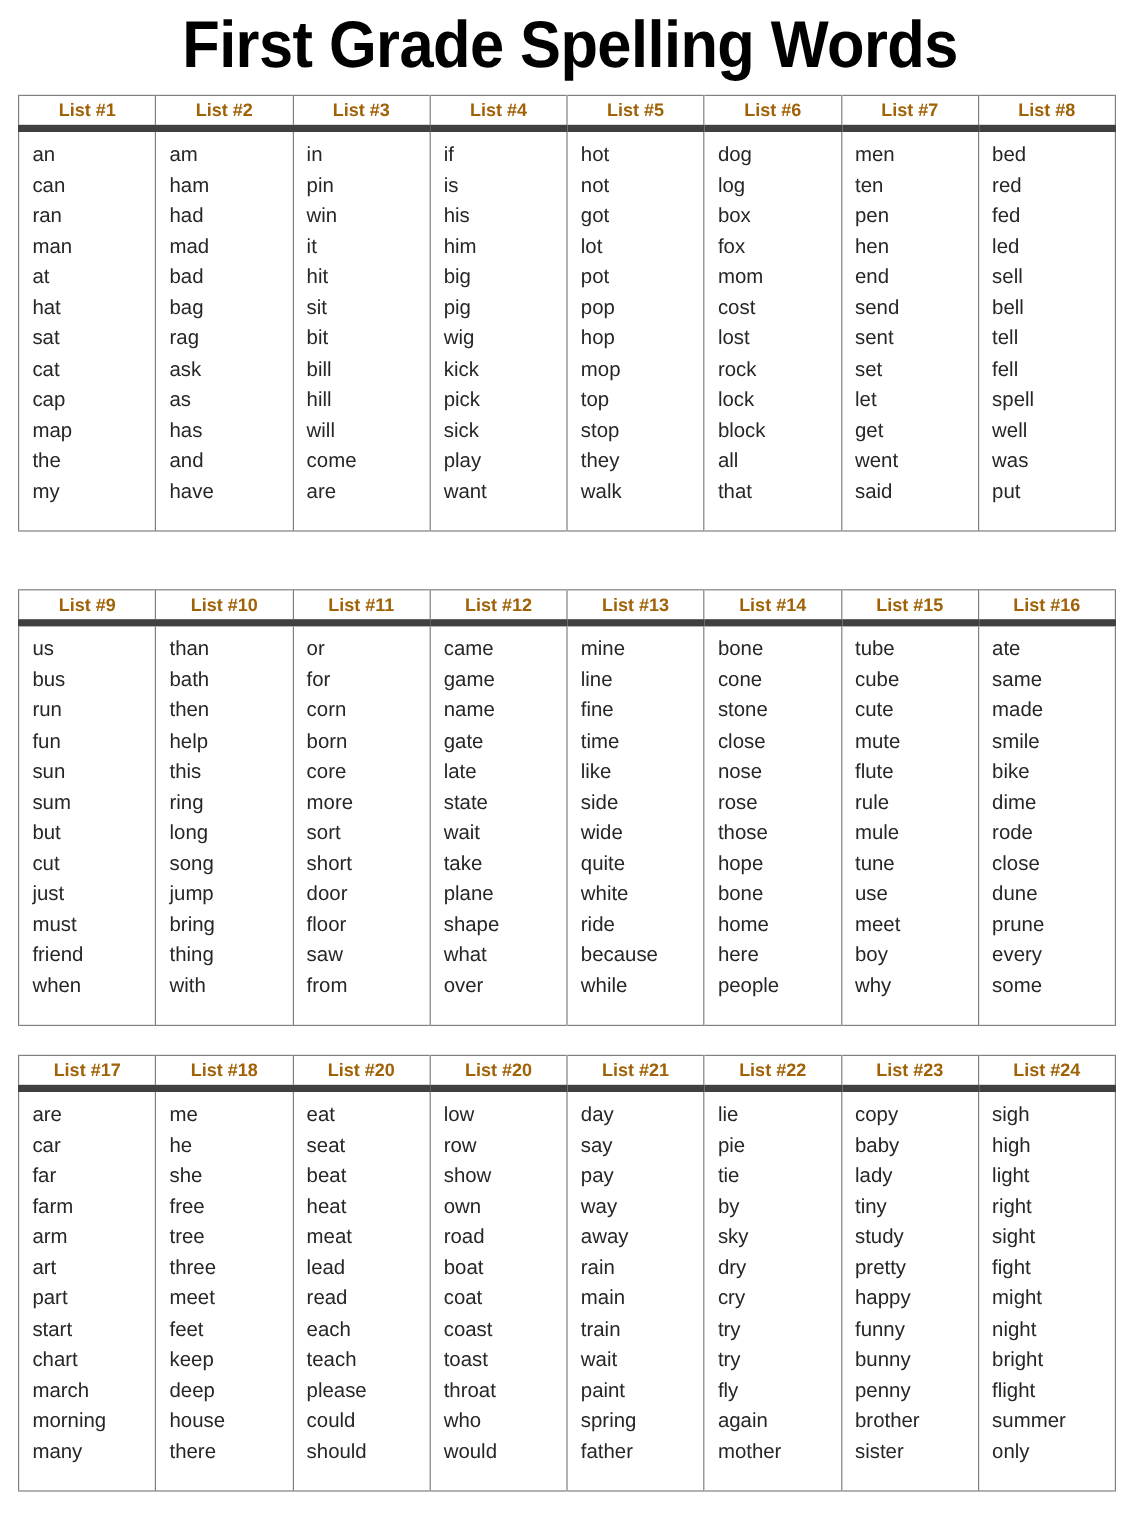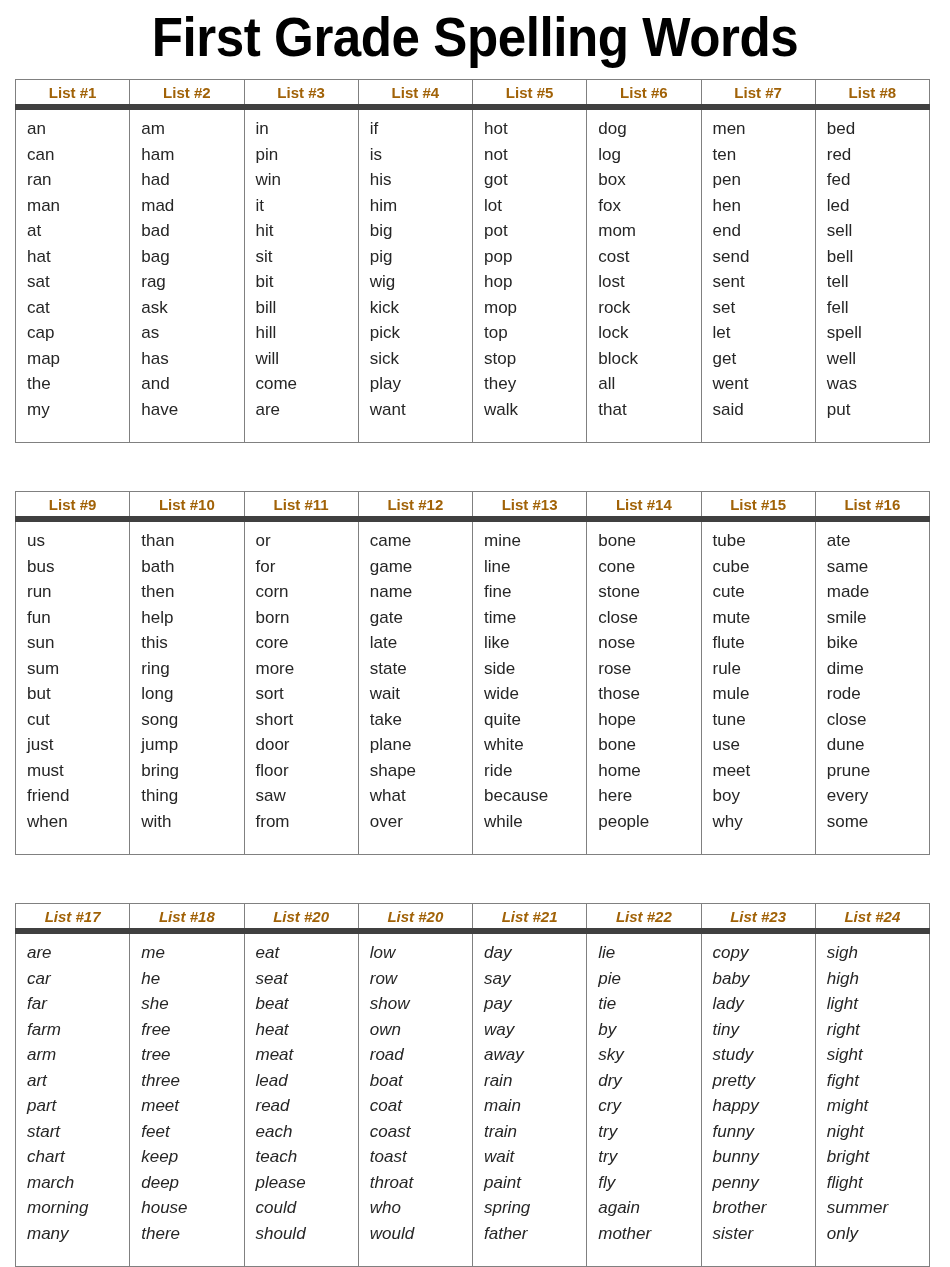--- a/index.html
+++ b/index.html
@@ -37,21 +37,21 @@
   }
   .block {
     width: 914px;
     margin: 0 0 0 15px;
     border-collapse: collapse;
     table-layout: fixed;
     border: 1px solid #808080;
   }
   .block.block-1 { margin-top: 11px; }
   .block.block-2 { margin-top: 48px; border-radius: 27px; }
-  .block.block-3 { margin-top: 48px; font-style: italic; }
+  .block.block-3 { margin-top: 24px; }
   .block col { width: 114.25px; }
   .block th {
     font-size: 15px;
     font-weight: bold;
     color: #a16207;
     height: 24px;
     padding: 0;
     border-left: 1px solid #808080;
     border-right: 1px solid #808080;
     border-bottom: 6px solid #404040;

